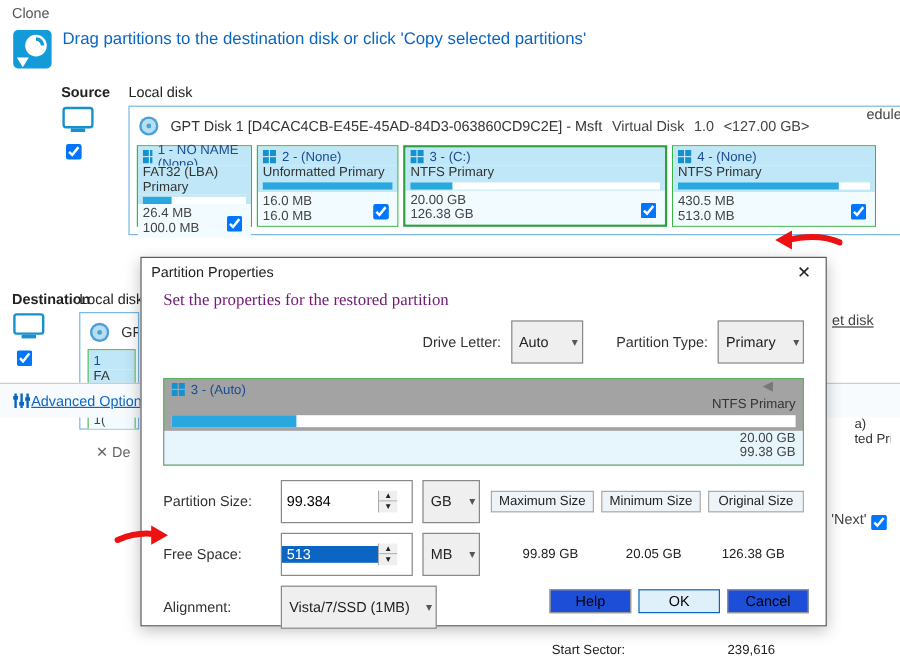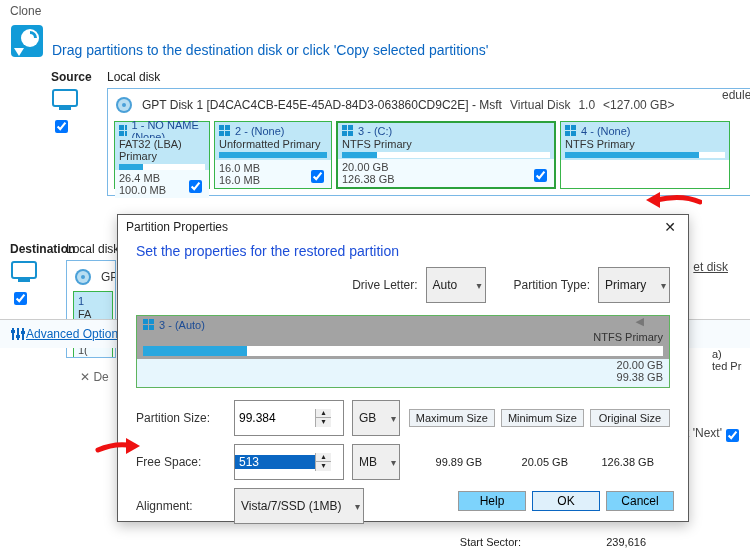--- a/index.html
+++ b/index.html
@@ -9,21 +9,21 @@
     font-size: 12px;
     background: #fff;
     color: #222;
     width: 750px;
     height: 551px;
     position: relative;
     overflow: hidden;
   }
   .main-window { width: 750px; position: relative;}
   .title-row { padding: 4px 10px 0 10px; font-size: 12px; color: #555;}
-  .hdr { display:flex; align-items:flex-end; padding: 6px 10px 12px 10px;}
+  .hdr { display:flex; align-items:flex-start; padding: 6px 10px 12px 10px;}
   .hdr svg { margin-right: 8px;}
   .hdr-text { color: #0a66c2; font-size: 14px;}
   .sec-label { font-weight: 700; font-size: 12px; }
   .section-row { display:flex; align-items:flex-start; padding: 0 10px; margin-left: 41px;}
   .left-col { width: 56px; flex: 0 0 56px; }
   .right-content { flex: 1 1 auto; }
   .srcdisk-label { display:flex; justify-content:space-between; align-items:flex-end;}
   .link { color: #0a66c2; text-decoration: underline; cursor: pointer; }
   .edge-text { position:absolute; font-size:12px; color:#444;}
   .pc-icon { display:block; margin-top:4px; width:30px; height:24px; }
@@ -41,26 +41,26 @@
   .part-bar-wrap { height:10px; background:#bfe7f7; padding:2px 4px 0 4px;}
   .part-bar { height:6px; background:#fff; position:relative; display:flex;}
   .part-fill { height:100%; background:#29a7df; }
   .part-footer { display:flex; justify-content:space-between; align-items:flex-end; padding:2px 4px 2px 4px; font-size:11px; color:#444; flex:1; background:#f2fbff;}
   .part-chk { width:13px; height:13px; }
   .dest-row { display:flex; align-items:flex-start; padding: 6px 10px;}
   .delete-link { color:#666; padding: 6px 0 0 80px;}
   .bottom-bar { position:absolute; left:0; bottom:36px; width:750px; border-top:1px solid #ccc; padding:6px 10px; display:flex; align-items:center; background:#f7fbfe;}
   .adv-opt { color:#0a66c2; text-decoration:underline; display:flex; align-items:center; gap:4px;}
   .btn-row { position:absolute; right:8px; bottom:42px; display:flex; gap:6px; align-items:center;}
-  .winbtn { border:1px solid #999; background:#7dd3fc; padding:2px 12px; font-size:12px; cursor:pointer; }
+  .winbtn { border:1px solid #999; background:#1d4ed8; padding:2px 12px; font-size:12px; cursor:pointer; }
   
   .dlg { position:absolute; left:117px; top:214px; width:572px; height:308px; background:#fff; border:1px solid #5a5a5a; box-shadow:0 4px 12px rgba(0,0,0,0.25); z-index:100; }
   .dlg-title { display:flex; justify-content:space-between; align-items:center; padding:4px 8px 4px 8px; font-size:12px; }
   .dlg-close { font-size:14px; cursor:pointer; padding:0 4px;}
-  .dlg-head { color:#1d4ed8; font-size:14px; padding:4px 18px 8px 18px;}
+  .dlg-head { color:#701a75; font-size:14px; padding:4px 18px 8px 18px;font-family:Liberation Serif, serif;}
   .dlg-row1 { display:flex; align-items:center; gap:8px; padding:0 18px 8px 18px; justify-content:flex-end;}
   .dlg-lbl { font-size:12px; color:#333;}
   .combo { border:1px solid #888; background:#efefef; height:36px; font-size:12px; display:inline-flex; align-items:center; padding:0 16px 0 6px; position:relative;}
   .combo::after{content:"▾"; position:absolute; right:3px; font-size:10px; color:#555;}
   .big-part { margin:4px 18px 8px 18px; border:1px solid #5eb45e; background:#a3a3a3; padding:0;text-align:right; }
   .big-top{ display:flex; align-items:center; gap:4px; padding:3px 6px 0 6px; font-size:11px; color:#1b4b95;}
   .big-sub{ padding:0 6px; font-size:11px; color:#333;}
   .big-bar-wrap{ padding:3px 6px;}
   .big-bar{ height:10px; background:#fff; display:flex;}
   .big-fill{ height:100%; background:#29a7df;}
@@ -210,20 +210,27 @@
                   <rect width="5" height="5" x="6" y="6" fill="#1591d0"></rect>
                 </svg>
                 <span class="part-name">4 -  (None)</span>
               </div>
             <div class="part-sub">NTFS Primary</div>
             <div class="part-bar-wrap">
                 <div class="part-bar">
                   <div class="part-fill" style="width:84%"></div>
                 </div>
               </div>
+            <div class="part-footer">
+                <div>
+                  <div>430.5 MB</div>
+                  <div>513.0 MB</div>
+                </div>
+                <input type="checkbox" class="part-chk" checked="" style="">
+              </div>
           </div>
         </div>
       </div>
     </div>
   </div>
 
   <div class="dest-row" style="margin-top:40px">
     <div class="left-col">
       <div class="sec-label">Destination</div>
       <svg class="pc-icon" viewBox="0 0 30 24">

